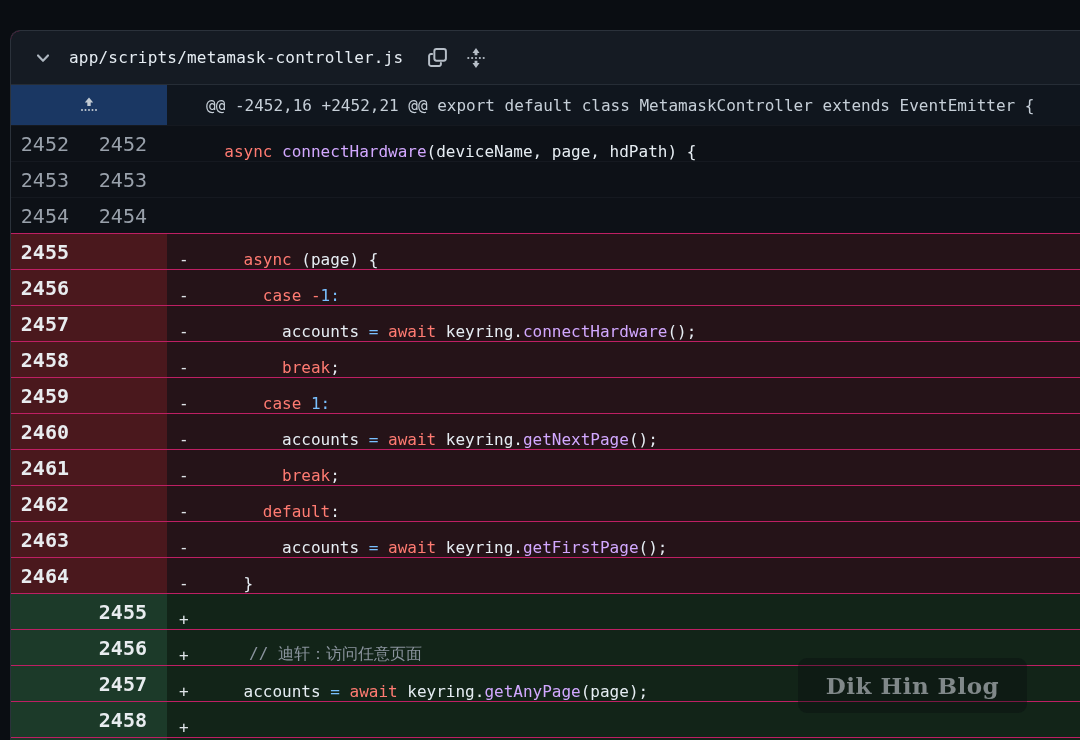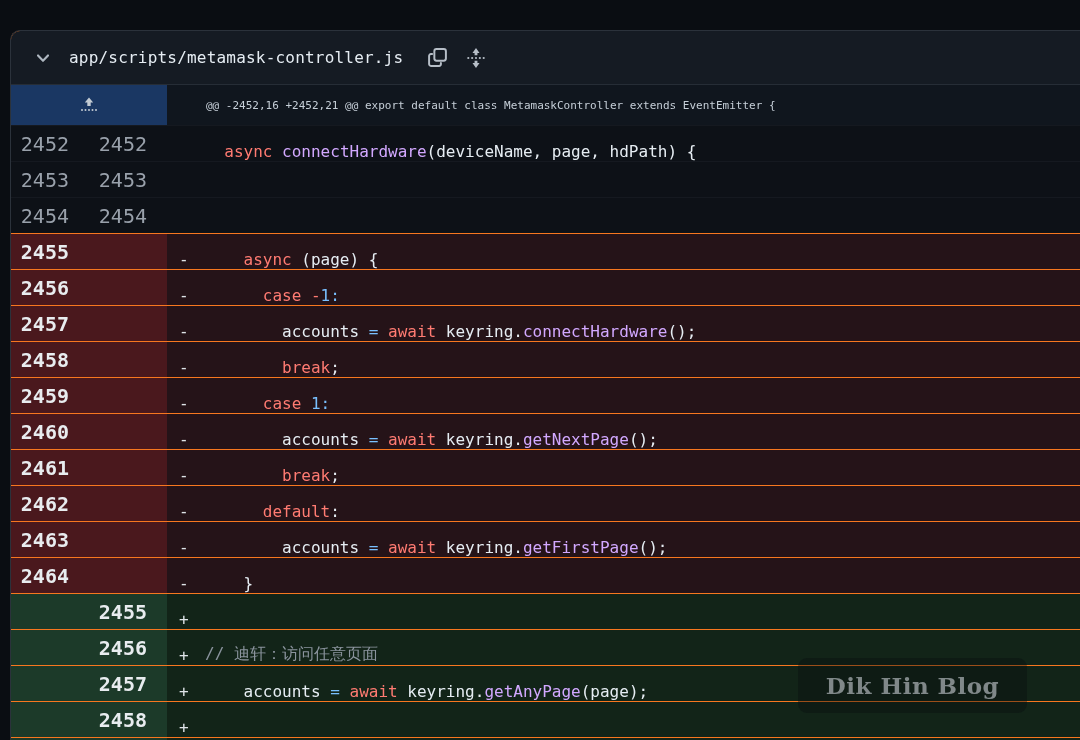--- a/index.html
+++ b/index.html
@@ -3,21 +3,21 @@
 <meta charset="utf-8">
 <style>
   html,body{margin:0;padding:0;}
   body{
     width:1080px;height:740px;overflow:hidden;position:relative;
     background:#0a0d12;
     font-family:"DejaVu Sans Mono","Liberation Mono",monospace;
   }
   .diff-panel{
     position:absolute;left:10px;top:30px;right:0;bottom:0;
-    background:#f97316;
+    background:#be185d;
     border-left:1px solid #2b323b;border-top:1px solid #2b323b;
     border-top-left-radius:10px;
     overflow:hidden;
   }
   
   .file-header{
     height:54px;box-sizing:border-box;
     background:#151b23;border-bottom:1px solid #262d36;
     display:flex;align-items:center;padding-left:20px;
   }
@@ -30,21 +30,21 @@
     letter-spacing:0.2px;cursor:pointer;
   }
   
   .hunk-row{height:40px;display:flex;background:#10161e;}
   .hunk-expand{
     width:156px;flex:0 0 156px;background:#1a3763;border:none;cursor:pointer;
     display:flex;align-items:center;justify-content:center;
   }
   .hunk-text{
     flex:1;display:flex;align-items:center;
-    color:#c6cfd8;font-size:11px;white-space:pre;padding-left:39px;
+    color:#c6cfd8;font-size:16px;white-space:pre;padding-left:39px;
   }
   
   .rows{position:relative;}
   .row{height:36px;display:flex;box-sizing:border-box;border-top:1px solid rgba(205,217,229,0.045);}
   .gut{width:78px;flex:0 0 78px;box-sizing:border-box;display:flex;align-items:center;justify-content:flex-end;
        padding-right:20px;font-size:20px;color:#99a1ab;cursor:pointer;}
   .content{flex:1;display:flex;align-items:flex-end;padding-left:12px;overflow:hidden;}
   .marker{width:26px;flex:0 0 26px;font-size:16px;color:#dfe4e8;}
   .code{font-size:16px;white-space:pre;}
   
@@ -52,21 +52,21 @@
   .row.del .gut{background:#4a181d;color:#e8ecef;font-weight:600;}
   .row.del .content{background:#251318;}
   .row.add .gut{background:#1c3a29;color:#e8ecef;font-weight:600;}
   .row.add .content{background:#122418;}
   
   .t-fg{color:#e6edf3;}
   .t-kw{color:#ff7b72;}
   .t-fn{color:#d2a8ff;}
   .t-num{color:#79c0ff;}
   .t-op{color:#79c0ff;}
-  .t-cm{color:#8b949e;}
+  .t-cm{color:#8b949e;margin-left:44px;}
   
   .watermark{
     position:absolute;left:798px;top:658px;width:229px;height:55px;
     background:rgba(8,12,16,0.38);border-radius:9px;
     display:flex;align-items:center;justify-content:center;
     font-family:"DejaVu Serif","Liberation Serif",serif;
     font-weight:700;font-size:23px;color:rgba(198,204,210,0.62);
     letter-spacing:0.5px;pointer-events:none;
   }
   svg{display:block;}

